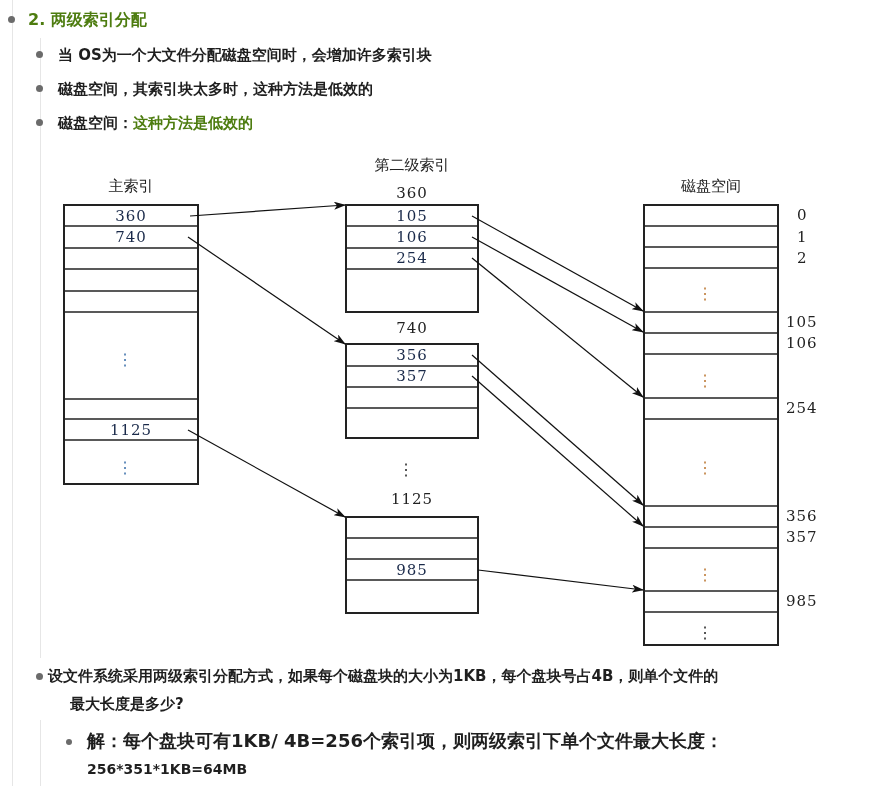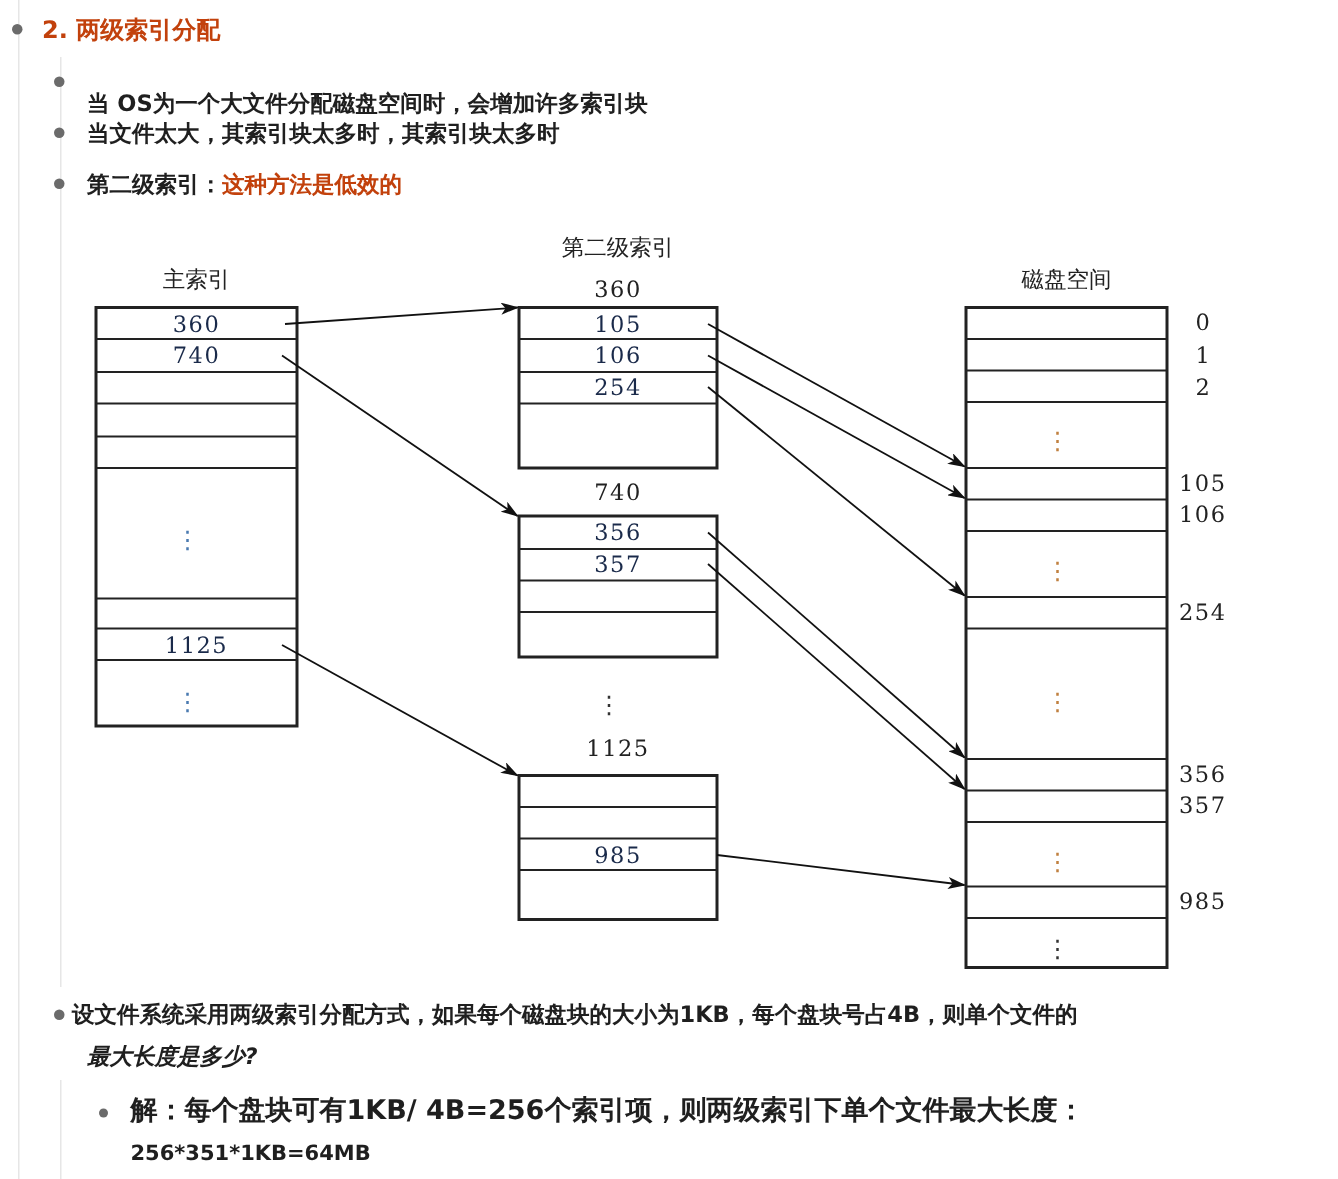--- a/index.html
+++ b/index.html
@@ -1,43 +1,43 @@
 <!DOCTYPE html>
 <html><head>
 <meta charset="utf-8">
 <style>
   html, body { margin:0; padding:0; background:#ffffff; }
   body { width:892px; height:786px; position:relative; overflow:hidden;
          font-family:"DejaVu Sans","Liberation Sans",sans-serif; color:#1f1f1f; }
   .vline { position:absolute; width:1px; background:#e6e6e6; }
   .bullet { position:absolute; width:7px; height:7px; border-radius:50%; background:#6b6b6b; }
   .txt { position:absolute; font-weight:bold; font-size:15px; line-height:20px; white-space:nowrap; }
-  .red { color:#c2410c; }
+  .red { color:#4d7c0f; }
   .diagram { position:absolute; left:40px; top:140px; width:852px; height:515px; }
   svg text { font-family:"DejaVu Serif","Liberation Serif",serif; }
 </style>
 </head>
 <body>
 
 <div class="vline" style="left:12px;top:0;height:786px;"></div>
 <div class="vline" style="left:40px;top:38px;height:620px;"></div>
 <div class="vline" style="left:40px;top:720px;height:66px;"></div>
 
 <div class="bullet" style="left:8px;top:16px;"></div>
 <div class="txt red" style="left:28px;top:10px;font-size:16px;">2. 两级索引分配</div>
 
 <div class="bullet" style="left:36px;top:51px;"></div>
-<div class="txt" style="left:58px;top:45px;margin-top:14px;">当 OS为一个大文件分配磁盘空间时，会增加许多索引块</div>
+<div class="txt" style="left:58px;top:45px;">当 OS为一个大文件分配磁盘空间时，会增加许多索引块</div>
 
 <div class="bullet" style="left:36px;top:85px;"></div>
-<div class="txt" style="left:58px;top:79px;">当文件太大，其索引块太多时，其索引块太多时</div>
+<div class="txt" style="left:58px;top:79px;">磁盘空间，其索引块太多时，这种方法是低效的</div>
 
 <div class="bullet" style="left:36px;top:119px;"></div>
 <div class="txt" style="left:58px;top:113px;">
-  <span>第二级索引：</span><span class="red">这种方法是低效的</span>
+  <span>磁盘空间：</span><span class="red">这种方法是低效的</span>
 </div>
 
 <svg class="diagram" viewBox="40 140 852 515" width="852" height="515" style="left:40px;top:140px;">
   <defs>
     <marker id="arr" markerWidth="12" markerHeight="8" refX="11" refY="4" orient="auto" markerUnits="userSpaceOnUse">
       <path d="M0,0 L12,4 L0,8 L3,4 Z" fill="#111"></path>
     </marker>
   </defs>
   <g stroke="#222" fill="none">
 
@@ -145,17 +145,17 @@
     <text x="705" y="299" fill="#c08040">⋮</text>
     <text x="705" y="386" fill="#c08040">⋮</text>
     <text x="705" y="473" fill="#c08040">⋮</text>
     <text x="705" y="580" fill="#c08040">⋮</text>
     <text x="705" y="638" fill="#333">⋮</text>
   </g>
 </svg>
 
 <div class="bullet" style="left:36px;top:673px;"></div>
 <div class="txt" style="left:48px;top:666px;">设文件系统采用两级索引分配方式，如果每个磁盘块的大小为1KB，每个盘块号占4B，则单个文件的</div>
-<div class="txt" style="left:58px;top:694px;font-style:italic;">最大长度是多少?</div>
+<div class="txt" style="left:70px;top:694px;">最大长度是多少?</div>
 
 <div class="bullet" style="left:66px;top:739px;width:6px;height:6px;"></div>
 <div class="txt" style="left:87px;top:731px;font-size:18px;">解：每个盘块可有1KB/ 4B=256个索引项，则两级索引下单个文件最大长度：</div>
 <div class="txt" style="left:87px;top:759px;font-size:14px;">256*351*1KB=64MB</div>
 
 </body></html>

